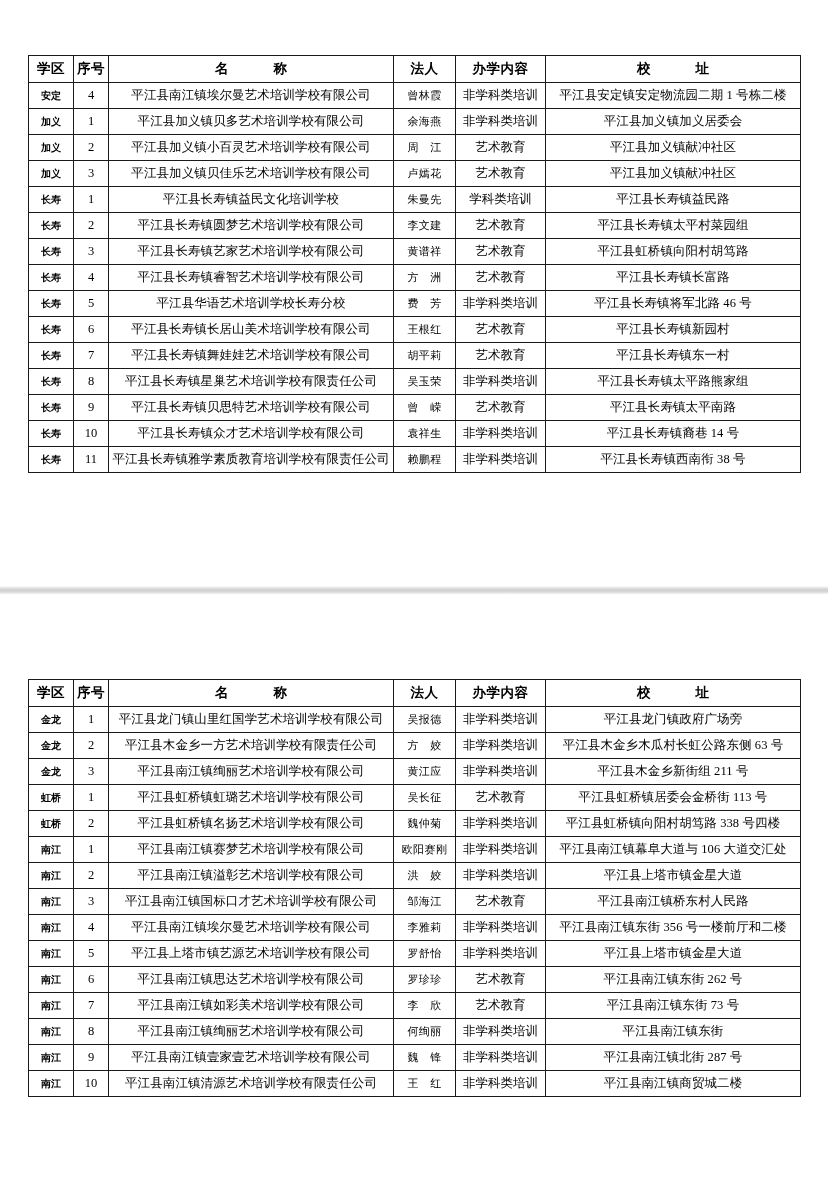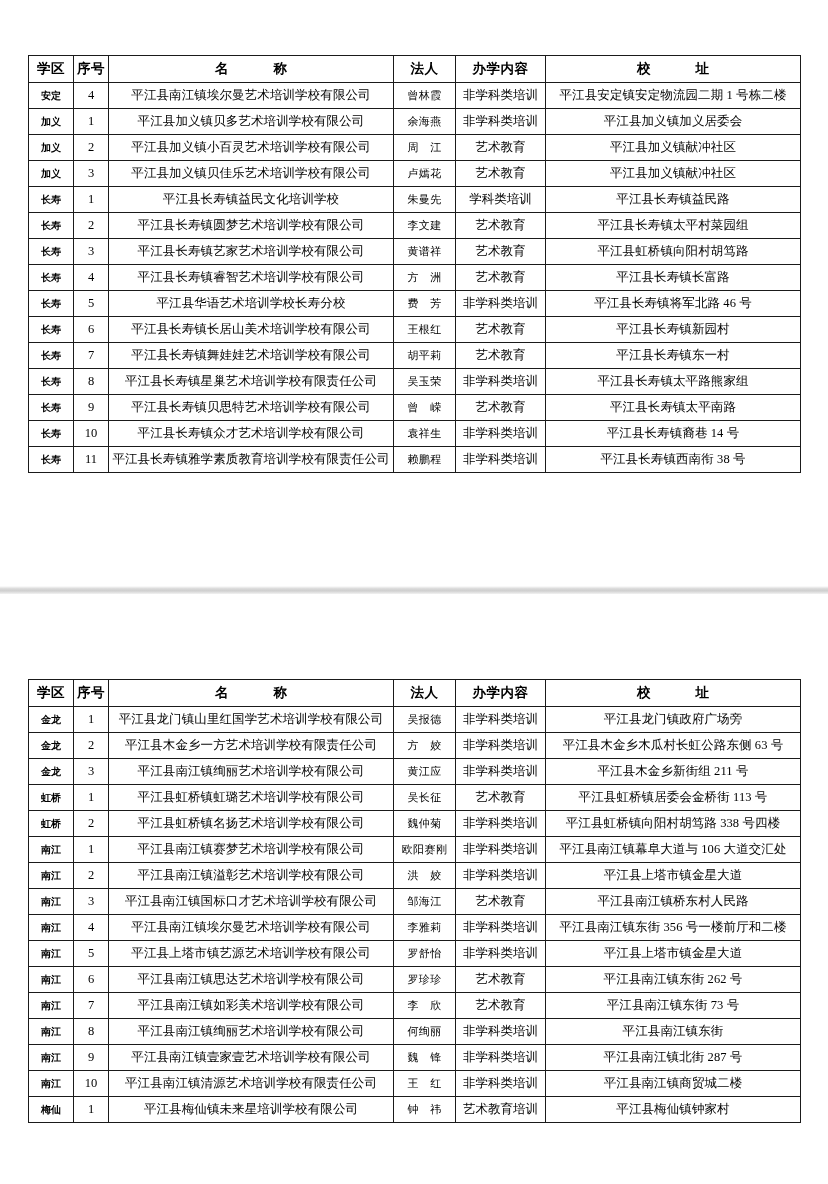--- a/index.html
+++ b/index.html
@@ -374,24 +374,16 @@
             <td class="address-cell">平江县南江镇北街 287 号</td>
           </tr>
           <tr>
             <td class="district-cell">南江</td>
             <td class="index-cell">10</td>
             <td class="name-cell">平江县南江镇清源艺术培训学校有限责任公司</td>
             <td class="legal-cell">王　红</td>
             <td class="content-cell">非学科类培训</td>
             <td class="address-cell">平江县南江镇商贸城二楼</td>
           </tr>
-          <tr>
-            <td class="district-cell">梅仙</td>
-            <td class="index-cell">1</td>
-            <td class="name-cell">平江县梅仙镇未来星培训学校有限公司</td>
-            <td class="legal-cell">钟　祎</td>
-            <td class="content-cell">艺术教育培训</td>
-            <td class="address-cell">平江县梅仙镇钟家村</td>
-          </tr>
         </tbody>
     </table>
   </div>
 </div>
 
 </body></html>

